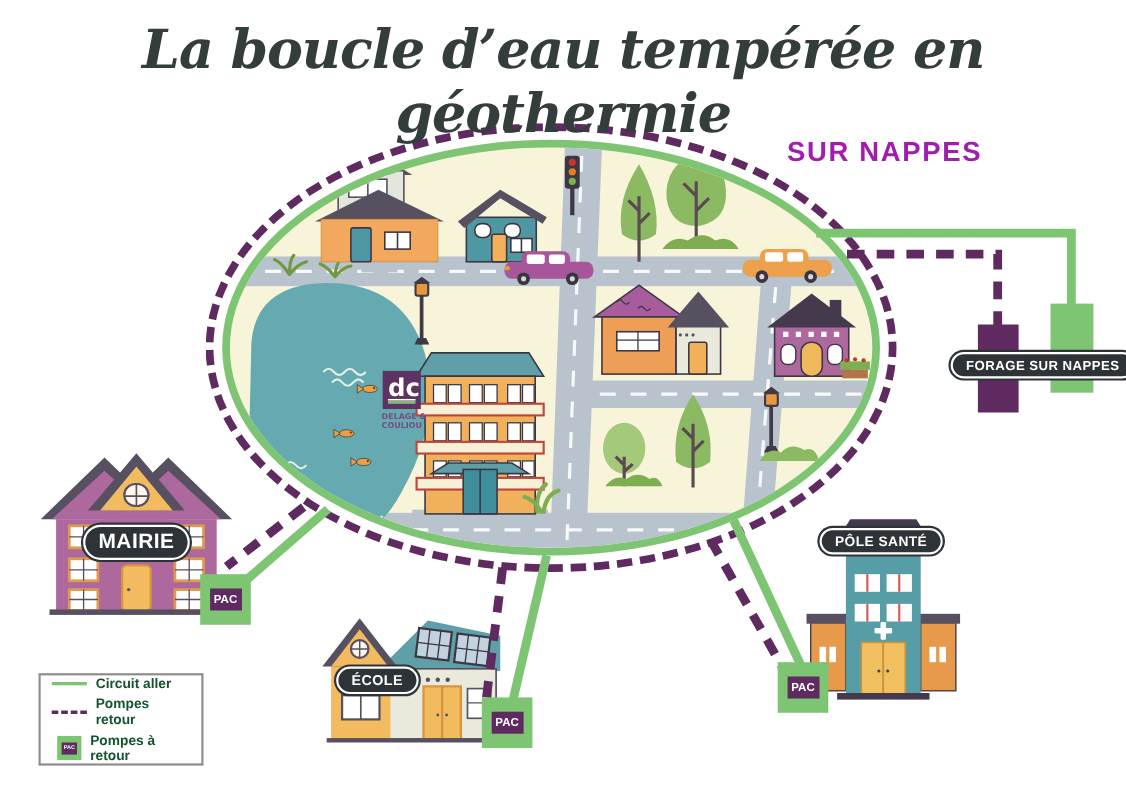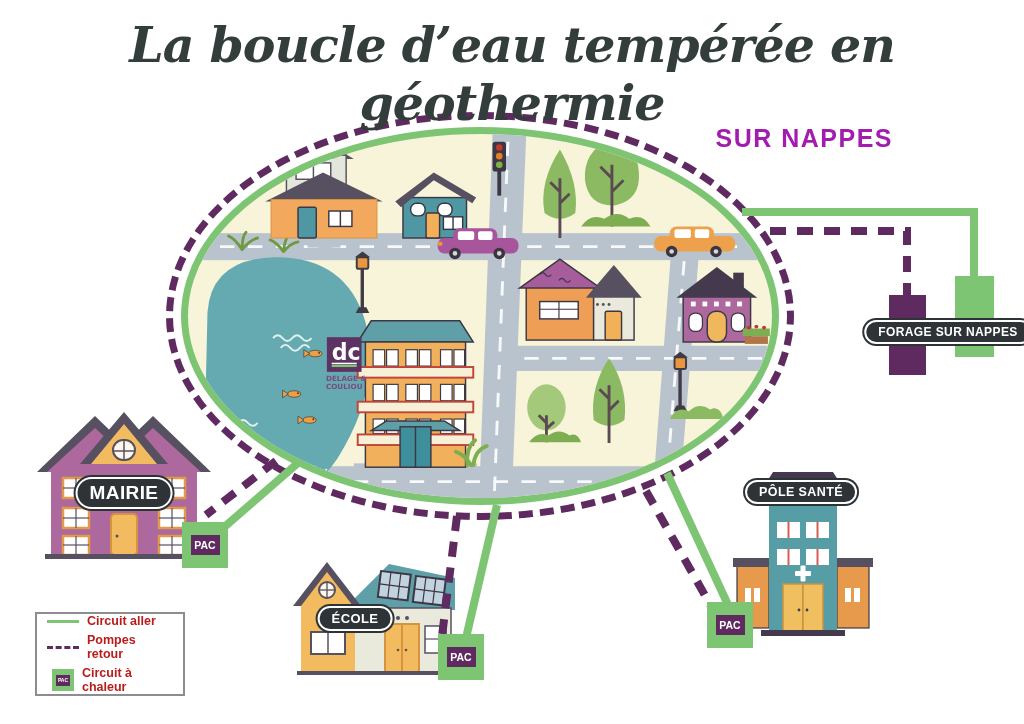--- a/index.html
+++ b/index.html
@@ -8,21 +8,21 @@
   #stage { position:relative; width:1024px; height:724px; background:#ffffff; }
 
   
   .title { position:absolute; top:16px; left:62px; width:900px; text-align:center;
            font-family:"DejaVu Serif", serif; font-style:italic; font-weight:bold;
            font-size:49px; color:#333d3b; letter-spacing:-1px; z-index:6; }
   .subtitle { position:absolute; top:80px; right:131px; font-size:25px; font-weight:600;
               color:#a21caf; letter-spacing:1.5px; z-index:6;margin-top:44px; }
 
   
-  .ring-dashed { position:absolute; left:166px; top:112px; width:628px; height:408px;
+  .ring-dashed { position:absolute; left:187px; top:112px; width:628px; height:408px;
                  border:7px dashed #5f2a60; border-radius:50%; z-index:1; }
   .ring-green  { position:absolute; left:8px; top:8px; right:8px; bottom:8px;
                  border:7px solid #7ec573; border-radius:50%; overflow:hidden;
                  background:#f8f4d9; }
   .map-svg { position:absolute; left:0; top:0; width:100%; height:100%; }
 
   
   .connectors { position:absolute; inset:0; z-index:4; pointer-events:none; }
 
   
@@ -31,21 +31,21 @@
                    background:#5f2a60; z-index:5; }
   .forage-green  { position:absolute; left:955px; top:276px; width:39px; height:81px;
                    background:#7ec573; z-index:5; }
 
   
   .pill { position:absolute; transform:translateX(-50%); z-index:6; white-space:nowrap;
           background:#2e3338; color:#fff; font-weight:bold; border:2px solid #ffffff;
           box-shadow:0 0 0 2px #2e3338; border-radius:999px; padding:3px 12px;
           letter-spacing:0.4px; }
   .pill-mairie { left:124px; top:477px; font-size:19px; }
-  .pill-ecole  { left:355px; top:606px; font-size:13px; }
+  .pill-ecole  { left:343px; top:606px; font-size:13px; }
   .pill-sante  { left:801px; top:480px; font-size:12.5px; }
   .pill-forage { left:948px; top:320px; font-size:12px; }
 
   
   .pac { position:absolute; width:46px; height:46px; background:#7ec573; z-index:5;
          display:flex; align-items:center; justify-content:center; }
   .pac-inner { width:29px; height:20px; background:#5f2a60; color:#fff; font-weight:bold;
                font-size:10.5px; display:flex; align-items:center; justify-content:center; }
   .pac-mairie { left:182px; top:522px; }
   .pac-ecole  { left:438px; top:634px; }
@@ -57,21 +57,21 @@
             display:flex; flex-direction:column; justify-content:center;
             gap:5px; padding:8px 10px; }
   .legend-row { display:flex; align-items:center; gap:8px; }
   .legend-swatch { width:32px; flex:0 0 32px; }
   .sw-aller  { border-top:3px solid #7ec573; }
   .sw-retour { border-top:3px dashed #5f2a60; }
   .sw-pac { width:22px; height:22px; flex:0 0 22px; margin-left:5px; background:#7ec573;
             display:flex; align-items:center; justify-content:center; }
   .sw-pac span { width:14px; height:11px; background:#5f2a60; color:#fff; font-size:5px;
                  font-weight:bold; display:flex; align-items:center; justify-content:center; }
-  .legend-label { font-size:12.5px; color:#b91c1c; font-weight:600; }
+  .legend-label { font-size:12.5px; color:#14532d; font-weight:600; }
 </style>
 </head>
 <body>
 
 <div id="stage">
 
   <div class="title">La boucle d’eau tempérée en géothermie</div>
   <div class="subtitle">SUR NAPPES</div>
 
   <svg class="connectors" viewBox="0 0 1024 724">
@@ -448,17 +448,17 @@
       <div class="legend-label">Circuit aller</div>
     </div>
     <div class="legend-row">
       <div class="legend-swatch sw-retour"></div>
       <div class="legend-label">Pompes retour</div>
     </div>
     <div class="legend-row">
       <div class="sw-pac">
         <span>PAC</span>
       </div>
-      <div class="legend-label">Circuit à chaleur</div>
+      <div class="legend-label">Pompes à retour</div>
     </div>
   </div>
 
 </div>
 
 </body></html>

